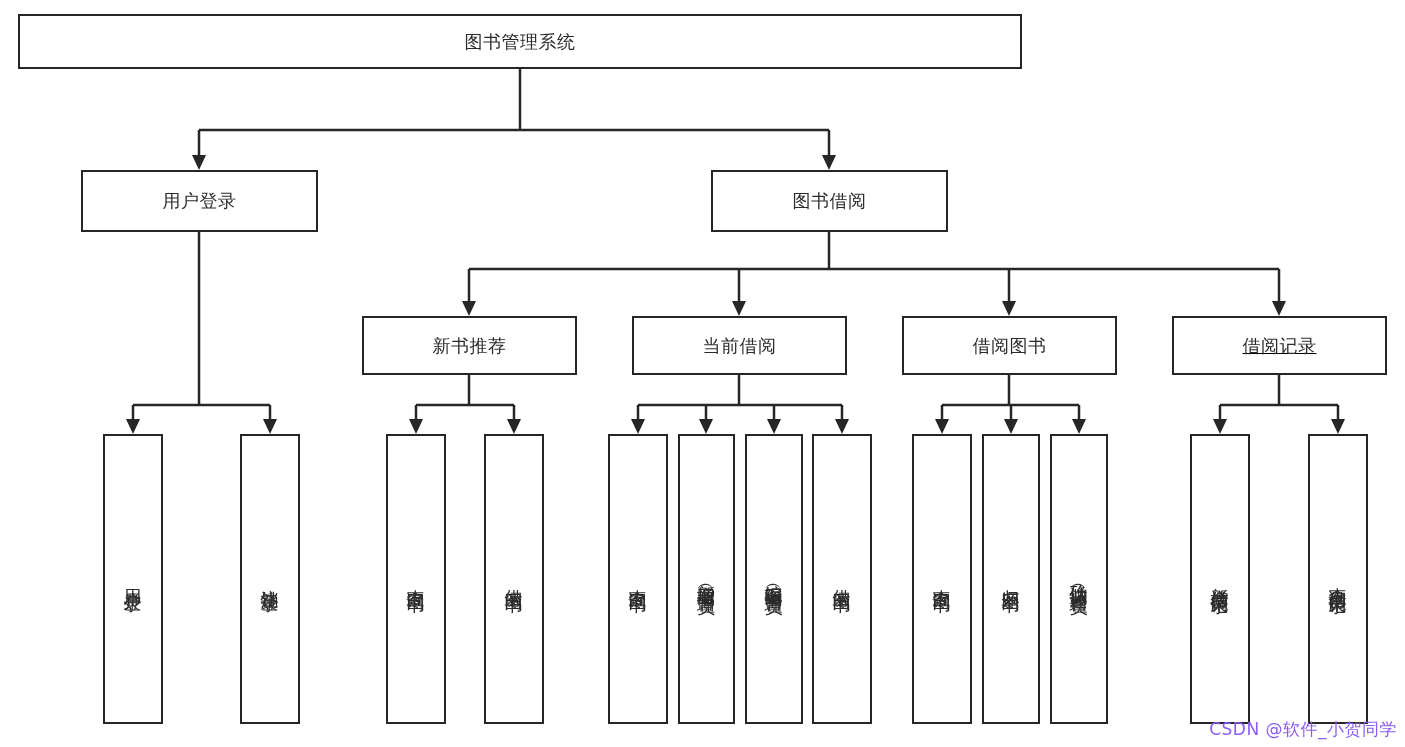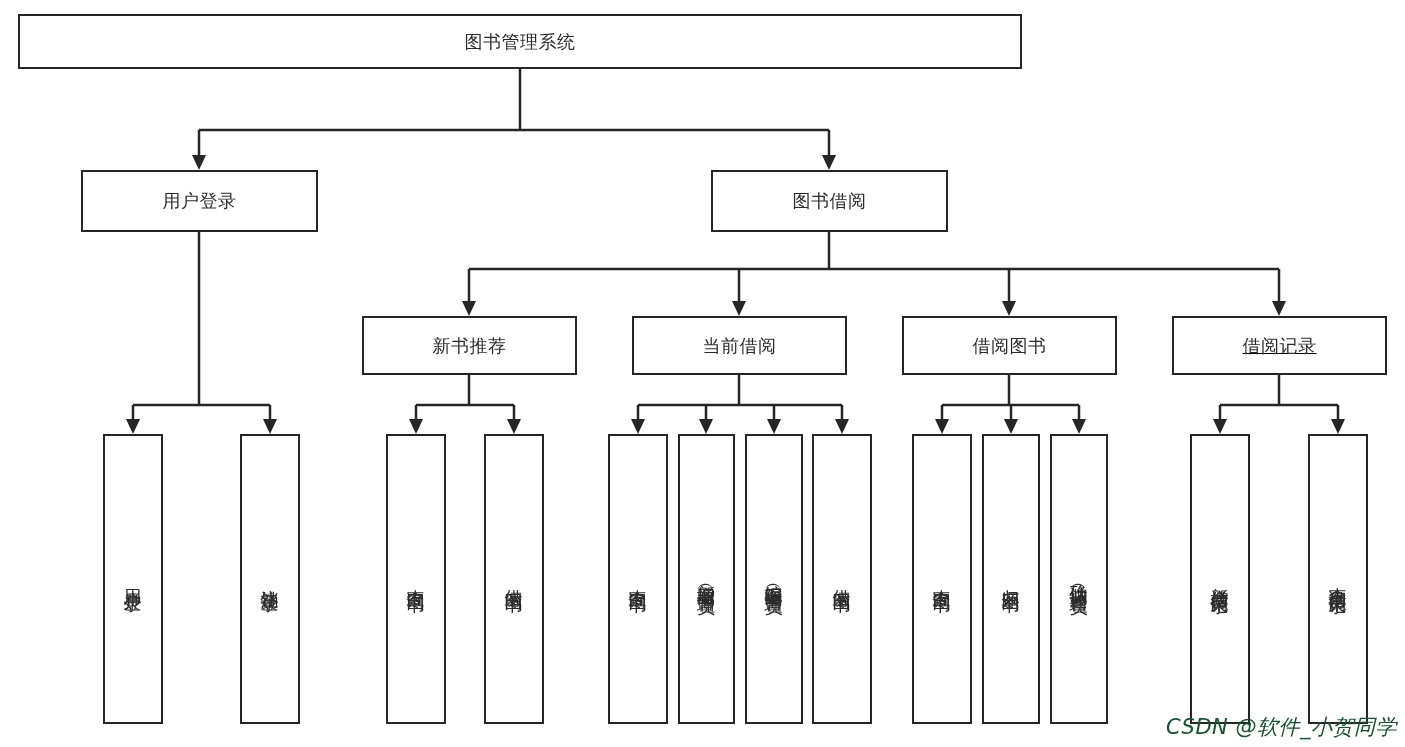--- a/index.html
+++ b/index.html
@@ -48,26 +48,25 @@
   .node.vertical .node-label {
     writing-mode: vertical-rl;
     text-orientation: upright;
     letter-spacing: 2px;
     white-space: normal;
   }
   .watermark {
     position: absolute;
     right: 8px;
     bottom: 6px;
-    font-size: 21px;
-    color: #14532d;
+    font-size: 17px;
+    color: #8b5cf6;
     z-index: 5;
     white-space: pre;
     letter-spacing: 0.5px;
-    font-style: italic;
   }
 </style>
 </head>
 <body>
 
 <div id="diagram-root">
 
   <svg id="edges" viewBox="0 0 1405 747" xmlns="http://www.w3.org/2000/svg">
       <line x1="520" y1="69" x2="520" y2="130" stroke="#262626" stroke-width="2.5"></line>
       <line x1="199" y1="130" x2="829" y2="130" stroke="#262626" stroke-width="2.5"></line>

